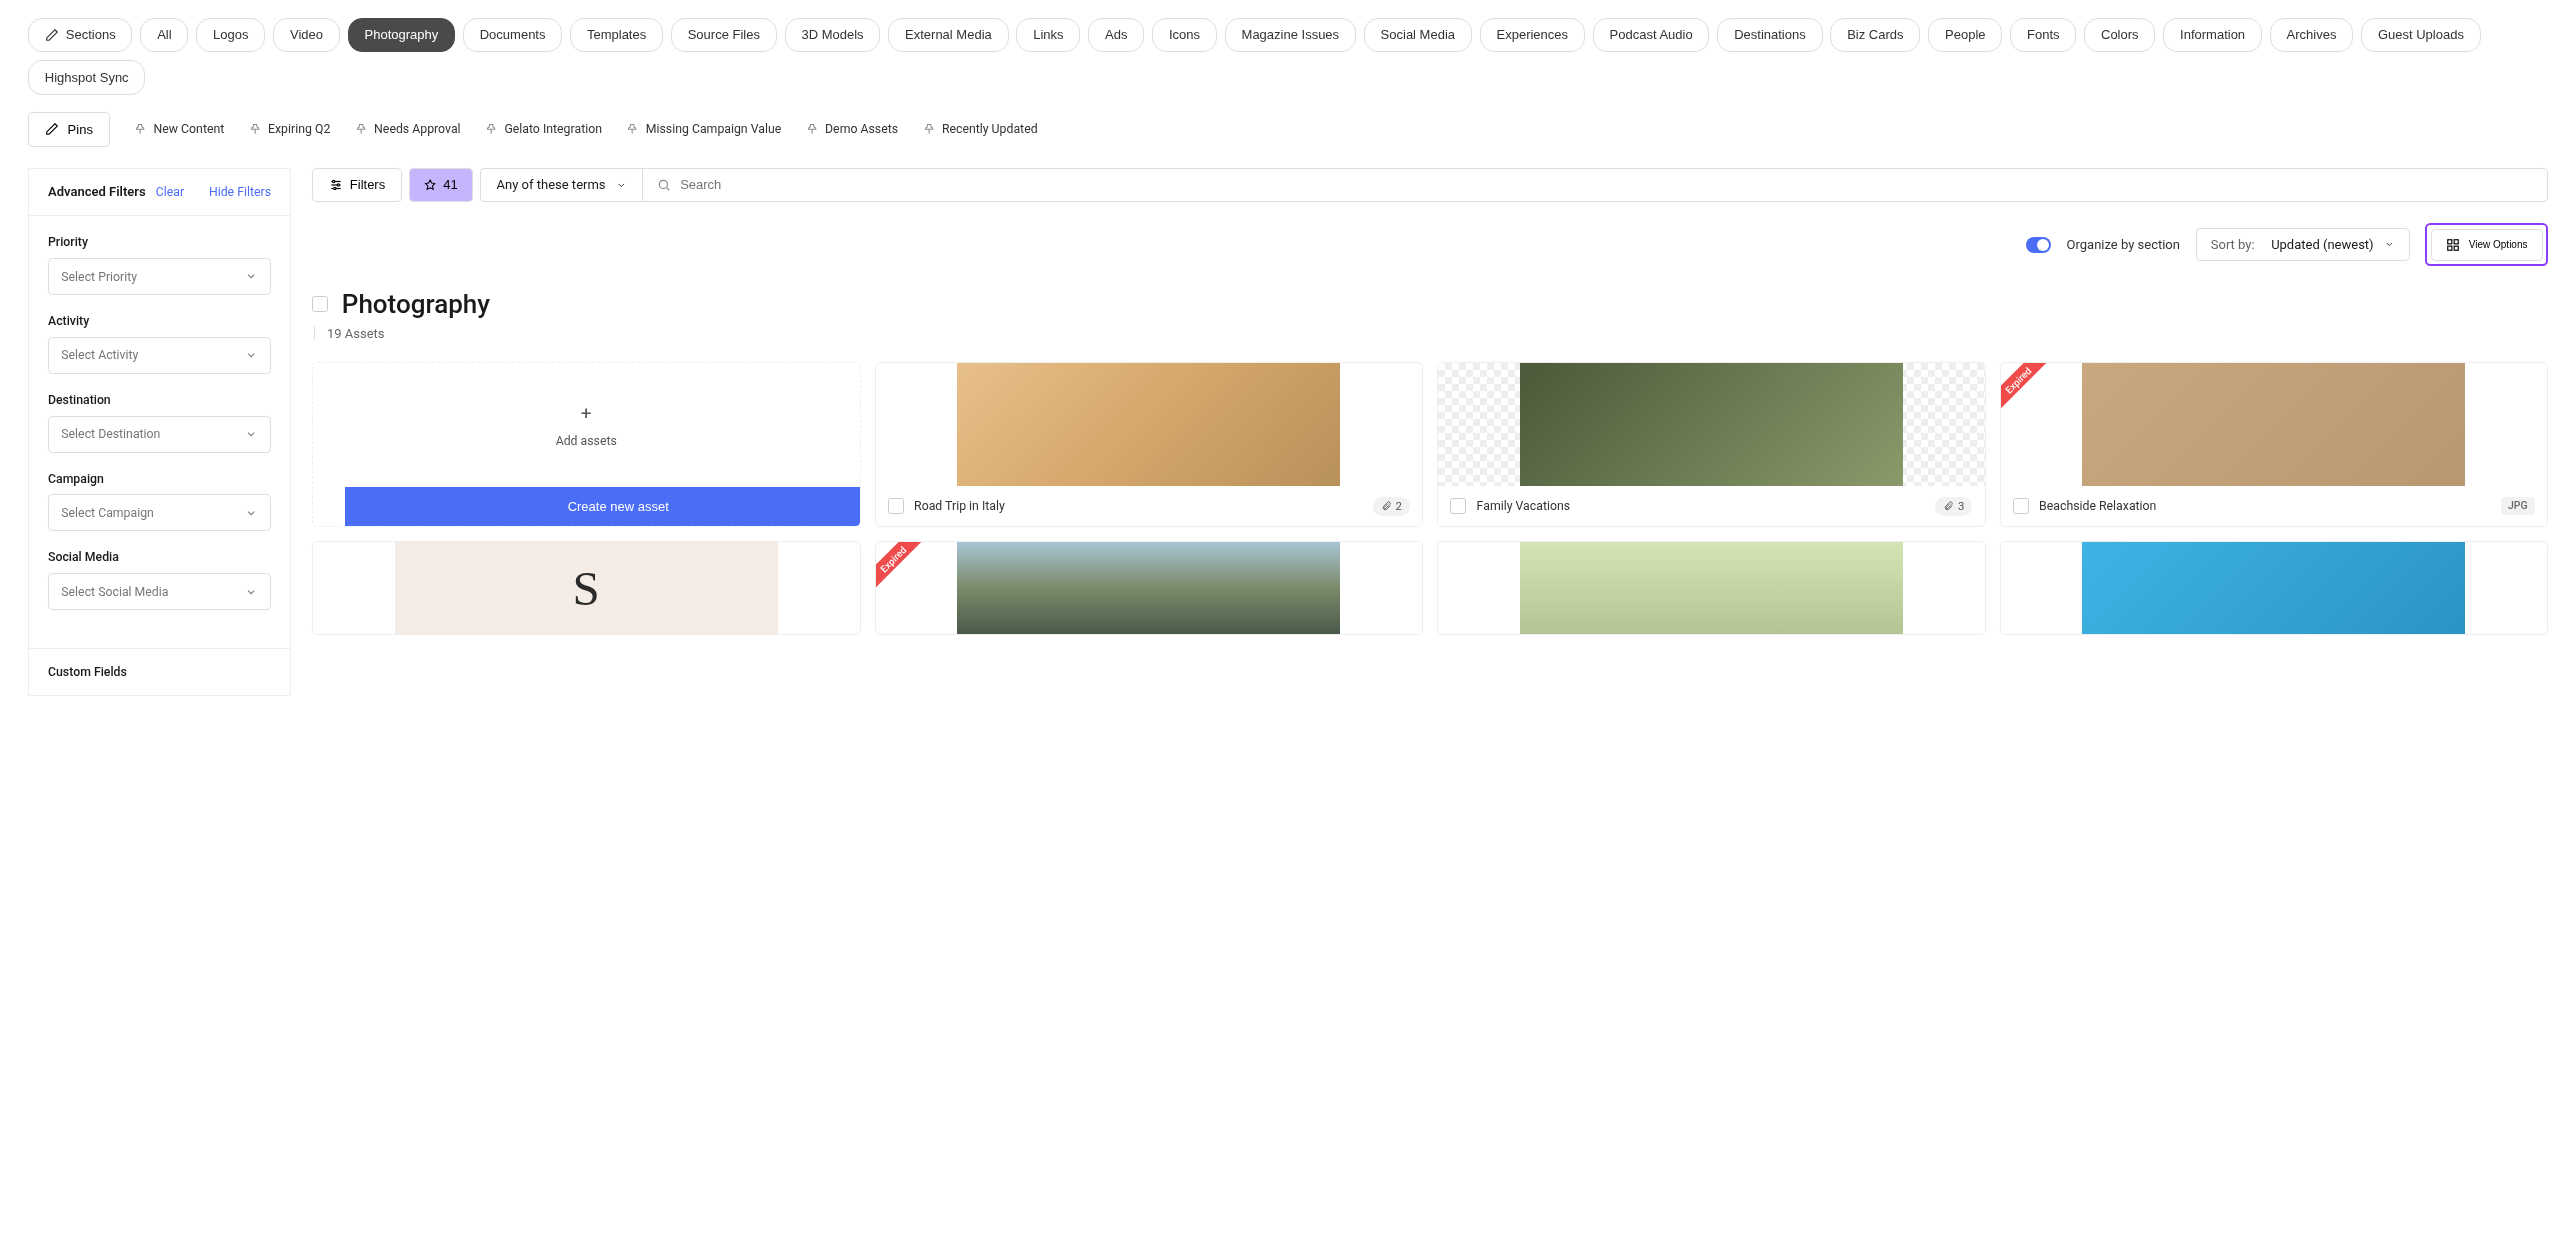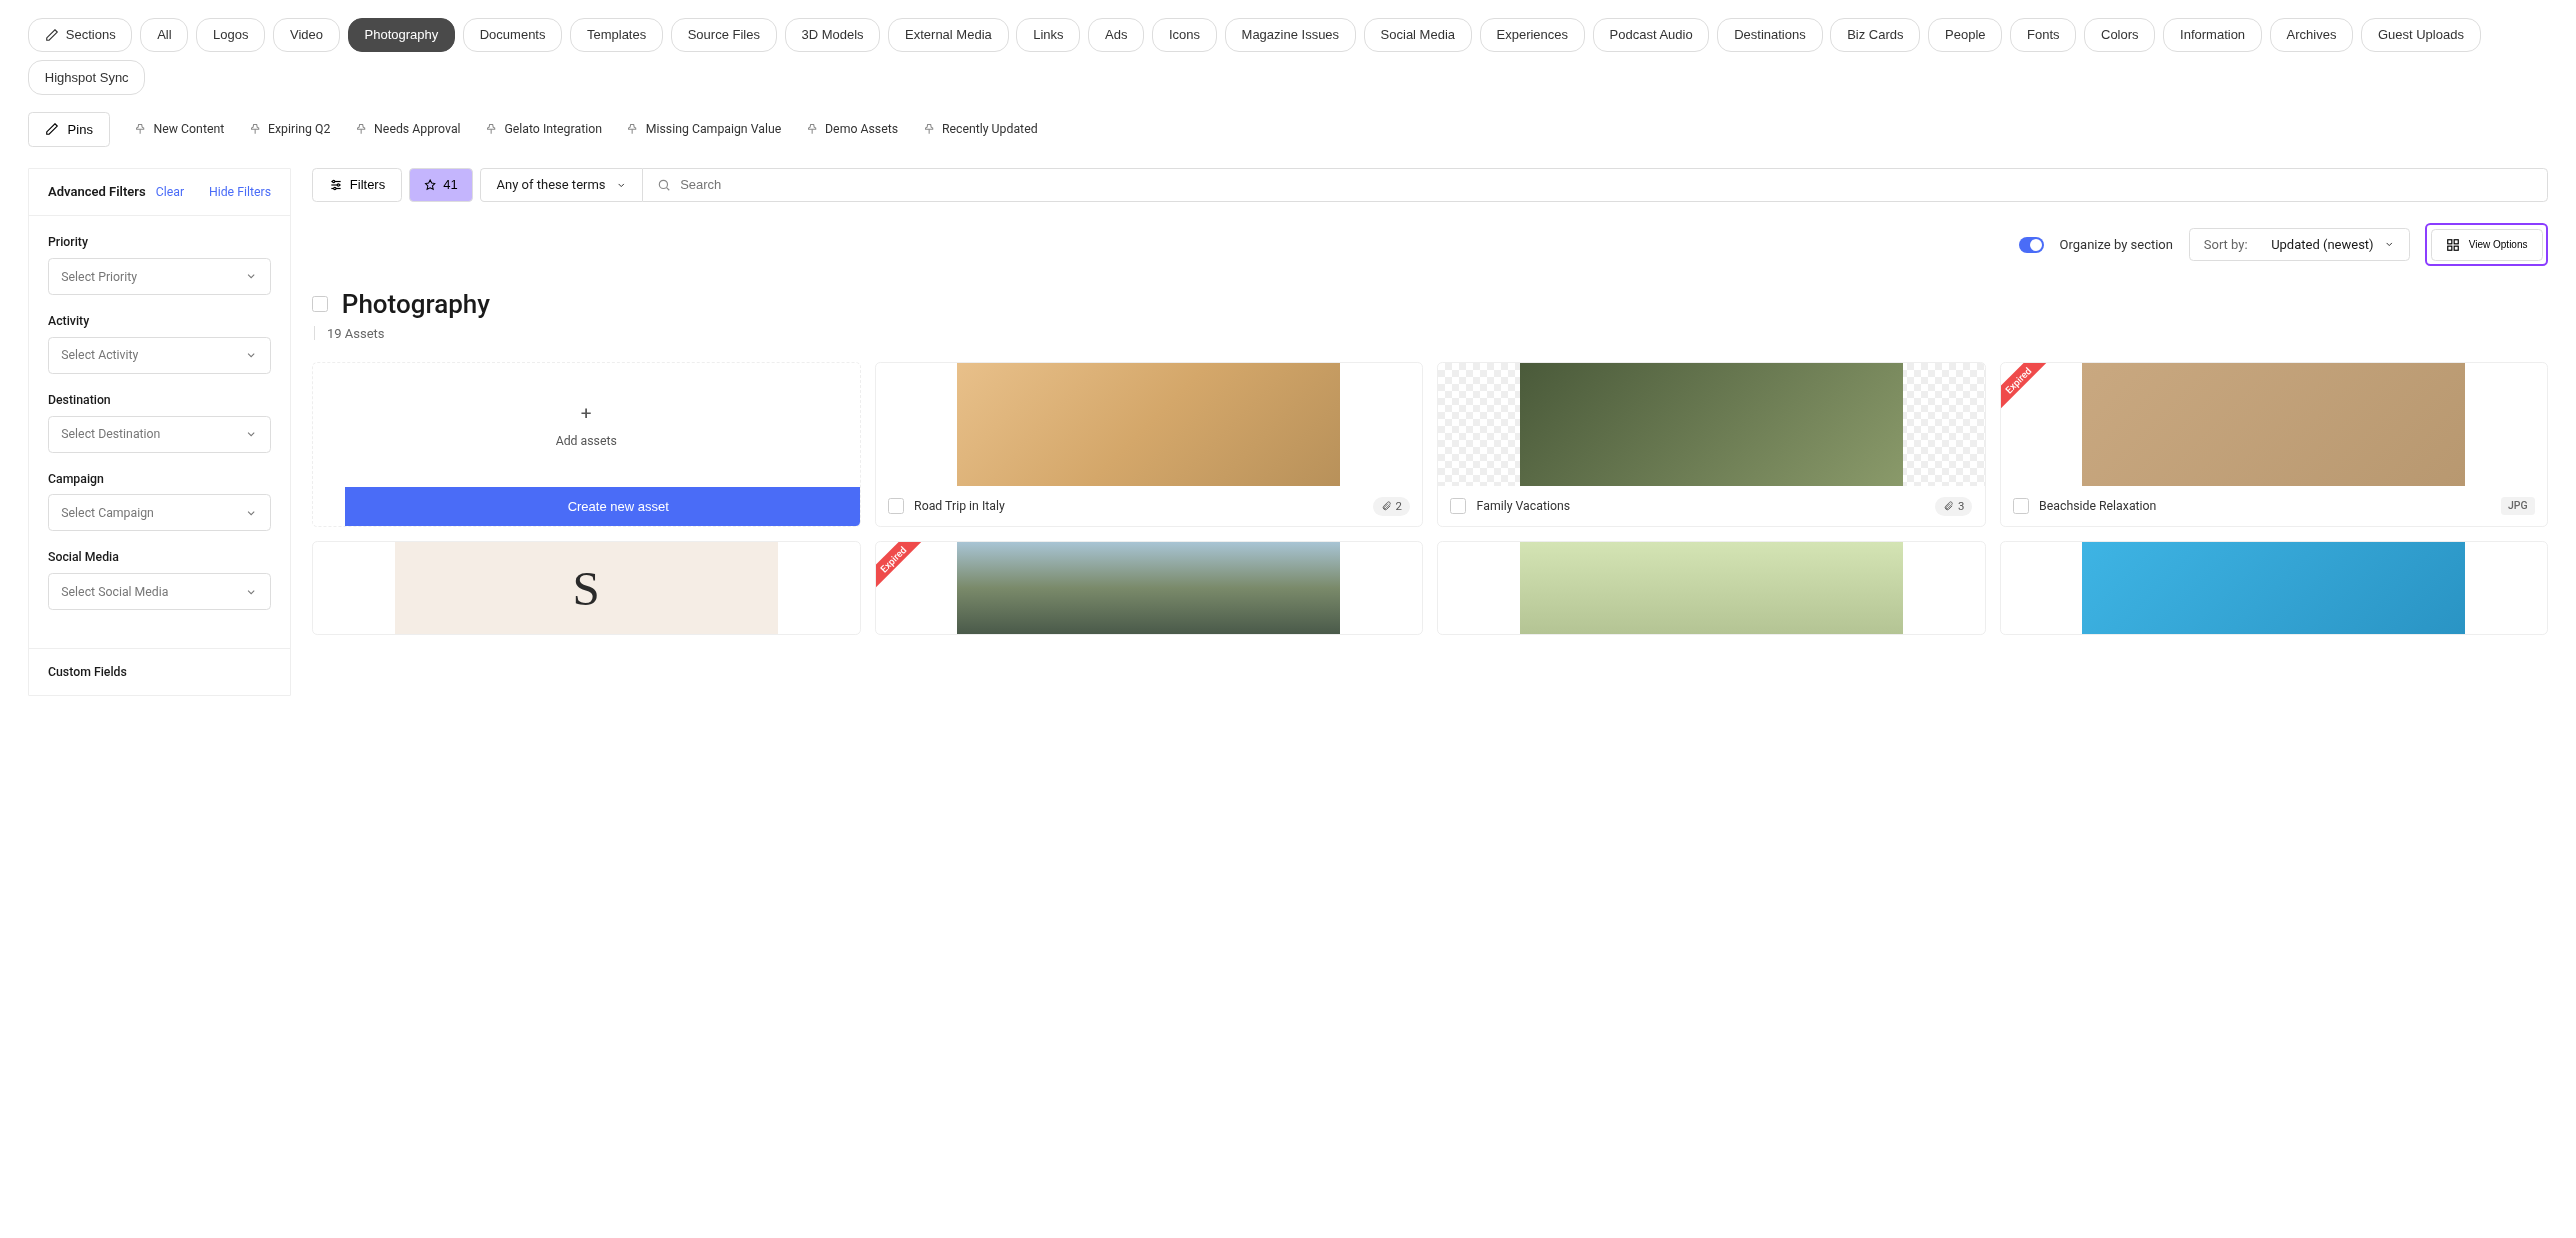--- a/index.html
+++ b/index.html
@@ -44,21 +44,21 @@
   .term-select { display: inline-flex; align-items: center; gap: 10.5px; padding: 8.8px 15.8px; border: 0.9px solid #ddd; background: #fff; border-radius: 4.4px 0 0 4.4px; cursor: pointer; font-size: 13px; margin-left: 7px; border-right: none; }
   .search-wrap { flex: 1; display: flex; align-items: center; gap: 8.8px; padding: 8.8px 14px; border: 0.9px solid #ddd; border-radius: 0 4.4px 4.4px 0; border-left: 0.9px solid #ddd; }
   .search-input { flex: 1; border: none; outline: none; font-size: 13px; }
   
   
   .controls-row { display: flex; align-items: center; justify-content: flex-end; gap: 15.8px; margin-bottom: 23px; }
   .toggle-switch { width: 24.5px; height: 15.8px; border-radius: 8.8px; background: #4a6cf7; position: relative; cursor: pointer; }
   .toggle-knob { width: 12.3px; height: 12.3px; background: #fff; border-radius: 50%; position: absolute; top: 1.8px; right: 1.8px; }
   .organize-label { font-size: 13px; color: #333; }
   .sort-select { display: inline-flex; align-items: center; gap: 10.5px; padding: 7.9px 14px; border: 0.9px solid #ddd; background: #fff; border-radius: 4.4px; cursor: pointer; font-size: 13px; }
-  .sort-label { color: #666; margin-right: 13px; }
+  .sort-label { color: #666; margin-right: 6px; }
   .view-options-btn { display: inline-flex; align-items: center; gap: 8.8px; padding: 7.9px 14px; border: 0.9px solid #ddd; background: #fff; border-radius: 4.4px; cursor: pointer; font-size: 10px; }
   .view-options-highlight { border: 2.6px solid #8b3dff; padding: 3.5px; border-radius: 5.3px; }
   
   
   .section-header { display: flex; align-items: center; gap: 14px; margin-bottom: 7px; }
   .section-checkbox { width: 15.8px; height: 15.8px; border: 1.3px solid #ccc; border-radius: 2.6px; cursor: pointer; }
   .section-title { font-size: 26px; font-weight: 500; }
   .section-count-row { display: flex; align-items: flex-start; gap: 12.3px; margin-bottom: 21px; padding-left: 1.8px; }
   .section-divider { width: 0.9px; height: 14px; background: #ddd; }
   .section-count { font-size: 13px; color: #666; }

